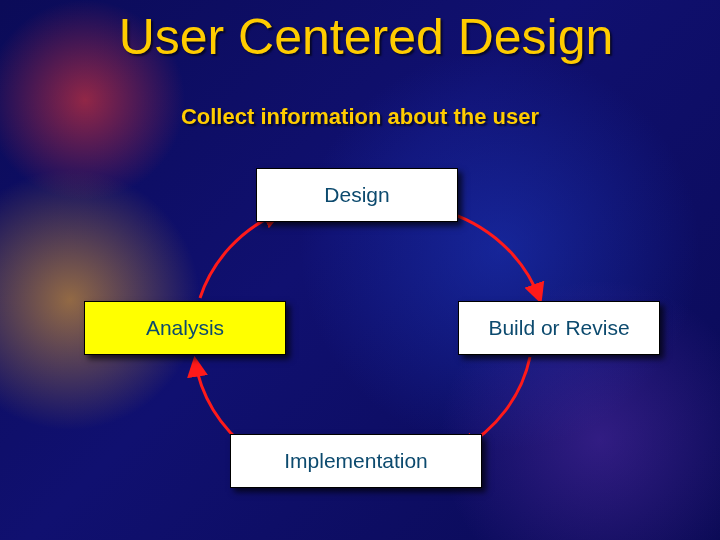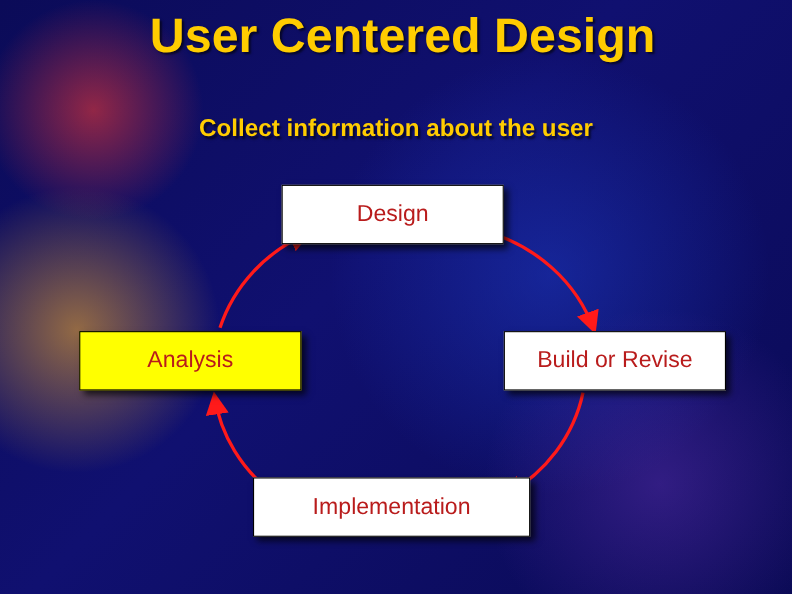--- a/index.html
+++ b/index.html
@@ -21,22 +21,22 @@
       radial-gradient(circle at 600px 440px, rgba(120,60,200,0.35) 0, rgba(120,60,200,0) 160px),
       radial-gradient(circle at 500px 250px, rgba(30,60,200,0.5) 0, rgba(30,60,200,0) 200px),
       linear-gradient(135deg,#0b0b58 0%, #101070 45%, #0a0a55 100%);
   }
   .title {
     position: absolute;
     top: 8px;
     left: 0;
     right: 0;
     text-align: center;
-    font-size: 44px;
-    font-weight: 700;
+    font-size: 50px;
+    font-weight: 400;
     color: #ffcc00;
     text-shadow: 2px 2px 2px rgba(0,0,0,0.6);
     padding-left: 12px;
   }
   .subtitle {
     position: absolute;
     top: 104px;
     left: 0;
     right: 0;
     text-align: center;
@@ -44,27 +44,27 @@
     font-weight: bold;
     color: #ffcc00;
     text-shadow: 2px 2px 2px rgba(0,0,0,0.6);
   }
   .node {
     position: absolute;
     background: #ffffff;
     border: 1px solid #000;
     box-shadow: 4px 4px 6px rgba(0,0,0,0.7);
     font-size: 21px;
-    color: #b91c1c;
+    color: #0c4a6e;
     display: flex;
     align-items: center;
     justify-content: center;
     text-align: center;
   }
-  .node-highlight { background: #ffff00; }
+  .node-highlight { background: #ffff00; margin-left: 12px; }
   .node-design   { left: 256px; top: 168px; width: 200px; height: 52px; }
   .node-build    { left: 458px; top: 301px; width: 200px; height: 52px; }
   .node-impl     { left: 230px; top: 434px; width: 250px; height: 52px; }
   .node-analysis { left: 72px;  top: 301px; width: 200px; height: 52px; }
   svg.cycle {
     position: absolute;
     left: 0;
     top: 0;
     width: 720px;
     height: 540px;

